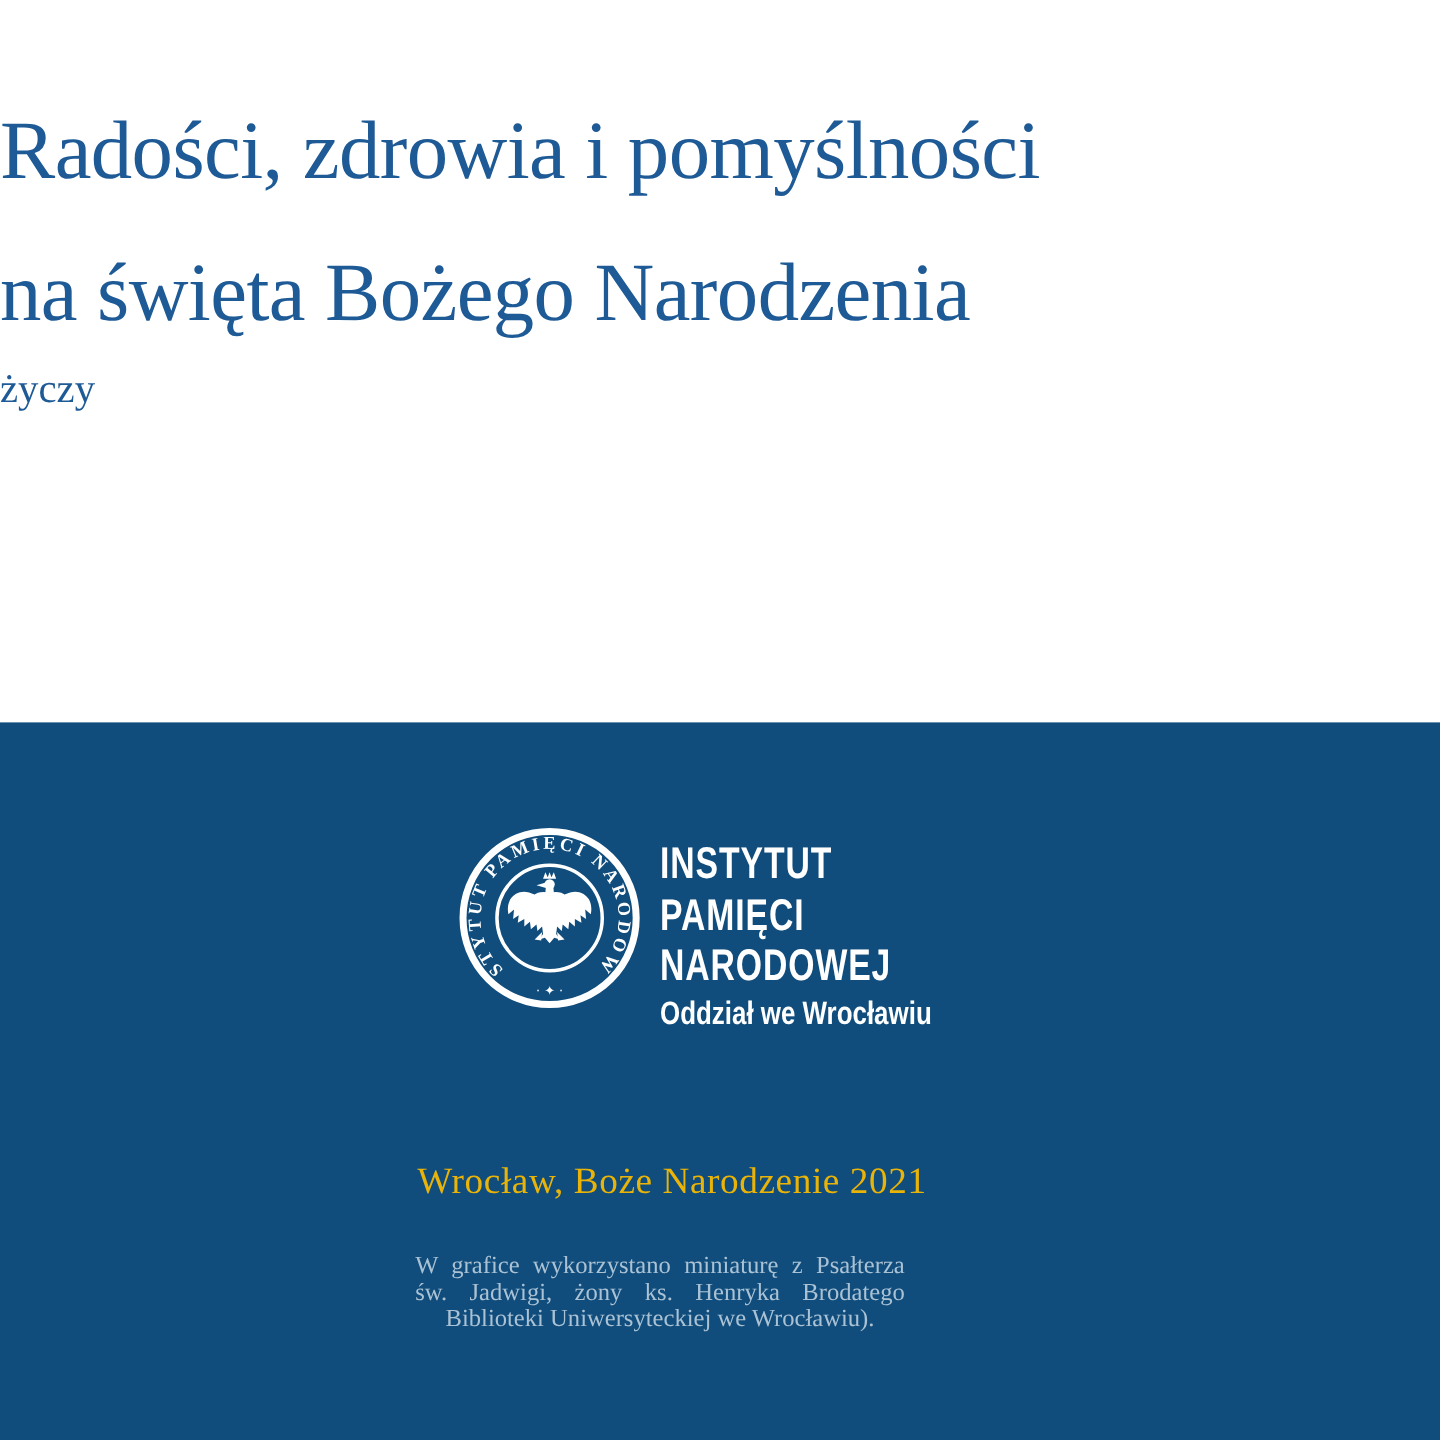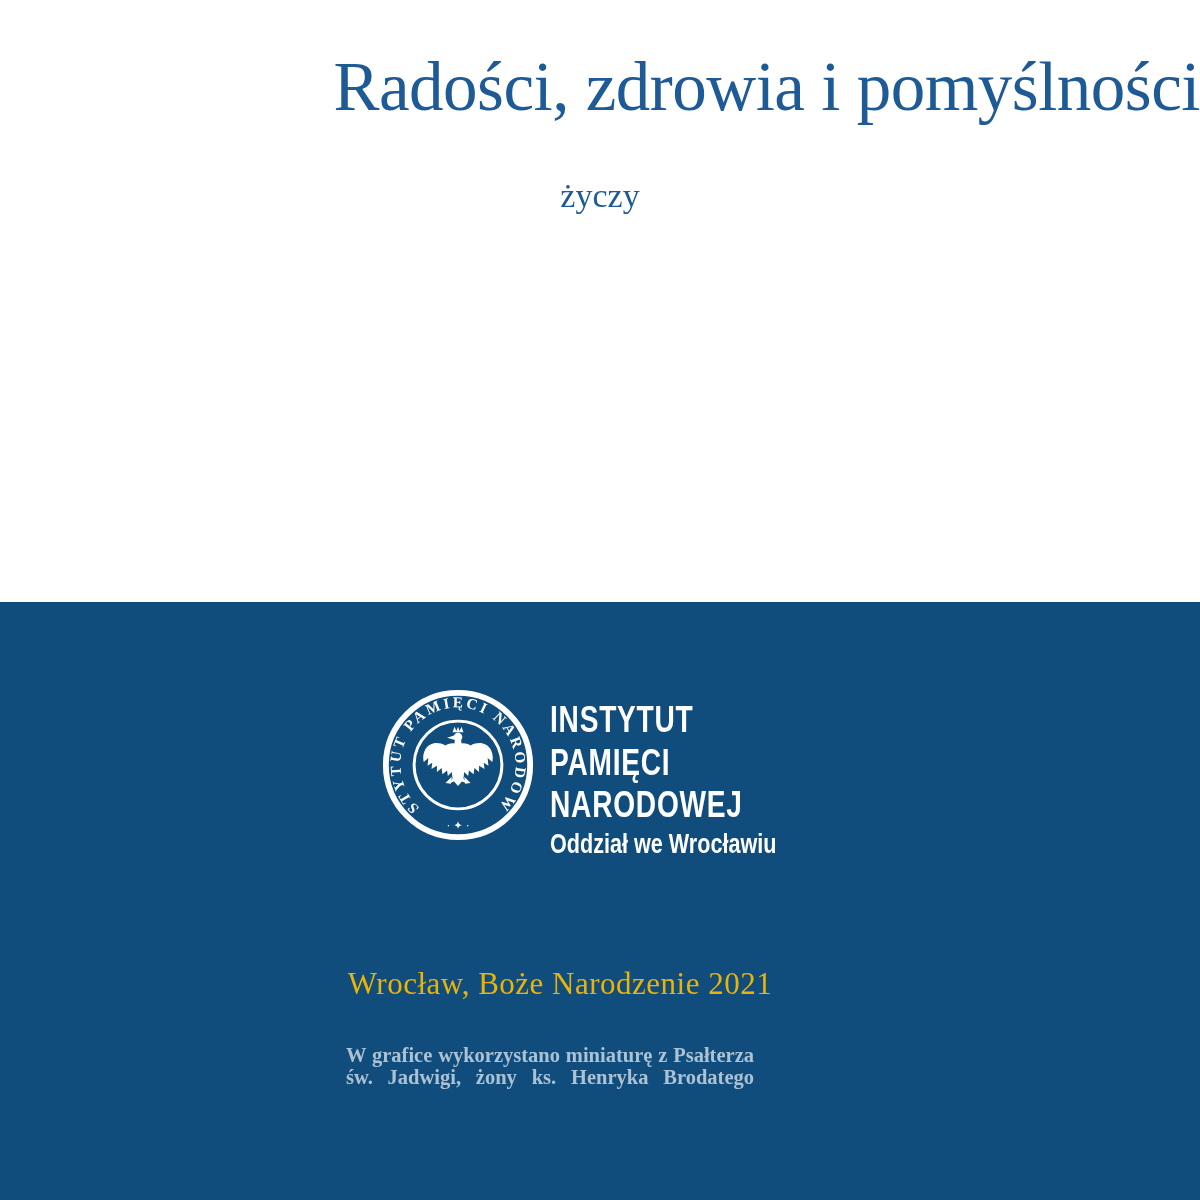--- a/index.html
+++ b/index.html
@@ -2,23 +2,23 @@
 <html><head>
 <meta charset="utf-8">
 <style>
   * { margin:0; padding:0; box-sizing:border-box; }
   html,body { width:1200px; height:1200px; }
   body { font-family:"Liberation Serif", serif; overflow:hidden; background:#ffffff; }
   .card { position:relative; width:1200px; height:1200px; }
 
   
   .top { position:absolute; left:0; top:0; width:1200px; height:602px; background:#ffffff; }
-  .headline { padding-top:28px; text-align:right; font-size:69px; line-height:119px;
+  .headline { padding-top:66px; text-align:left; font-size:69px; line-height:119px;
               letter-spacing:-0.5px; color:#1e5a96; }
-  .signature { margin-top:30px; text-align:center; font-size:34px; color:#1e5a96; }
+  .signature { margin-top:2px; text-align:left; font-size:34px; color:#1e5a96; }
 
   
   .bottom { position:absolute; left:0; top:602px; width:1200px; height:598px; background:#104d7c; }
 
   .seal { position:absolute; left:380px; top:85px; width:156px; height:156px; }
   .seal .ring { fill:none; stroke:#ffffff; }
   .sealtxt { font-family:"Liberation Serif", serif; font-weight:bold; font-size:15.5px;
              letter-spacing:2.8px; fill:#ffffff; }
   .orn { fill:#ffffff; font-size:11px; font-family:"DejaVu Sans", sans-serif; }
 
@@ -29,32 +29,33 @@
   .branch { position:absolute; left:550px; top:227px; color:#ffffff;
             font-family:"Liberation Sans", sans-serif; font-weight:bold;
             font-size:27px; transform:scaleX(0.8); transform-origin:left top; white-space:nowrap; }
 
   .date-line { position:absolute; left:0; top:364px; width:1120px; text-align:center;
                font-size:31px; letter-spacing:0.5px; color:#eab308; }
 
   .footnote { position:absolute; left:346px; top:443px; width:408px;
               font-size:20.5px; line-height:21.8px; color:#abc2d4; }
   .fl { width:100%; }
-  .fl.j  { text-align:justify; text-align-last:justify;font-weight:bold; }
+  .fl.j  { text-align:justify; text-align-last:justify; }
   .fl.c  { text-align:center; }
   .fl .it { font-style:italic; }
 </style>
 </head>
 <body>
 
 <div class="card">
 
   <section class="top">
     <div class="headline">
       <div>Radości, zdrowia i pomyślności</div>
+      <div>na święta Bożego Narodzenia</div>
     </div>
     <div class="signature">życzy</div>
   </section>
 
   <section class="bottom">
 
     <svg class="seal" viewBox="-80 -80 160 160" aria-hidden="true">
       <circle class="ring" r="74" stroke-width="6"></circle>
       <circle class="ring" r="45" stroke-width="3"></circle>
       <path id="sealArc" d="M -41.7,41.7 A 59,59 0 1 1 41.7,41.7" fill="none"></path>
@@ -82,16 +83,17 @@
       <div>PAMIĘCI</div>
       <div>NARODOWEJ</div>
     </div>
     <div class="branch">Oddział we Wrocławiu</div>
 
     <div class="date-line">Wrocław, Boże Narodzenie 2021</div>
 
     <div class="footnote">
       <div class="fl j">W grafice wykorzystano miniaturę z Psałterza</div>
       <div class="fl j">św. Jadwigi, żony ks. Henryka Brodatego</div>
+      <div class="fl c">Biblioteki Uniwersyteckiej we Wrocławiu).</div>
     </div>
 
   </section>
 </div>
 
 </body></html>

